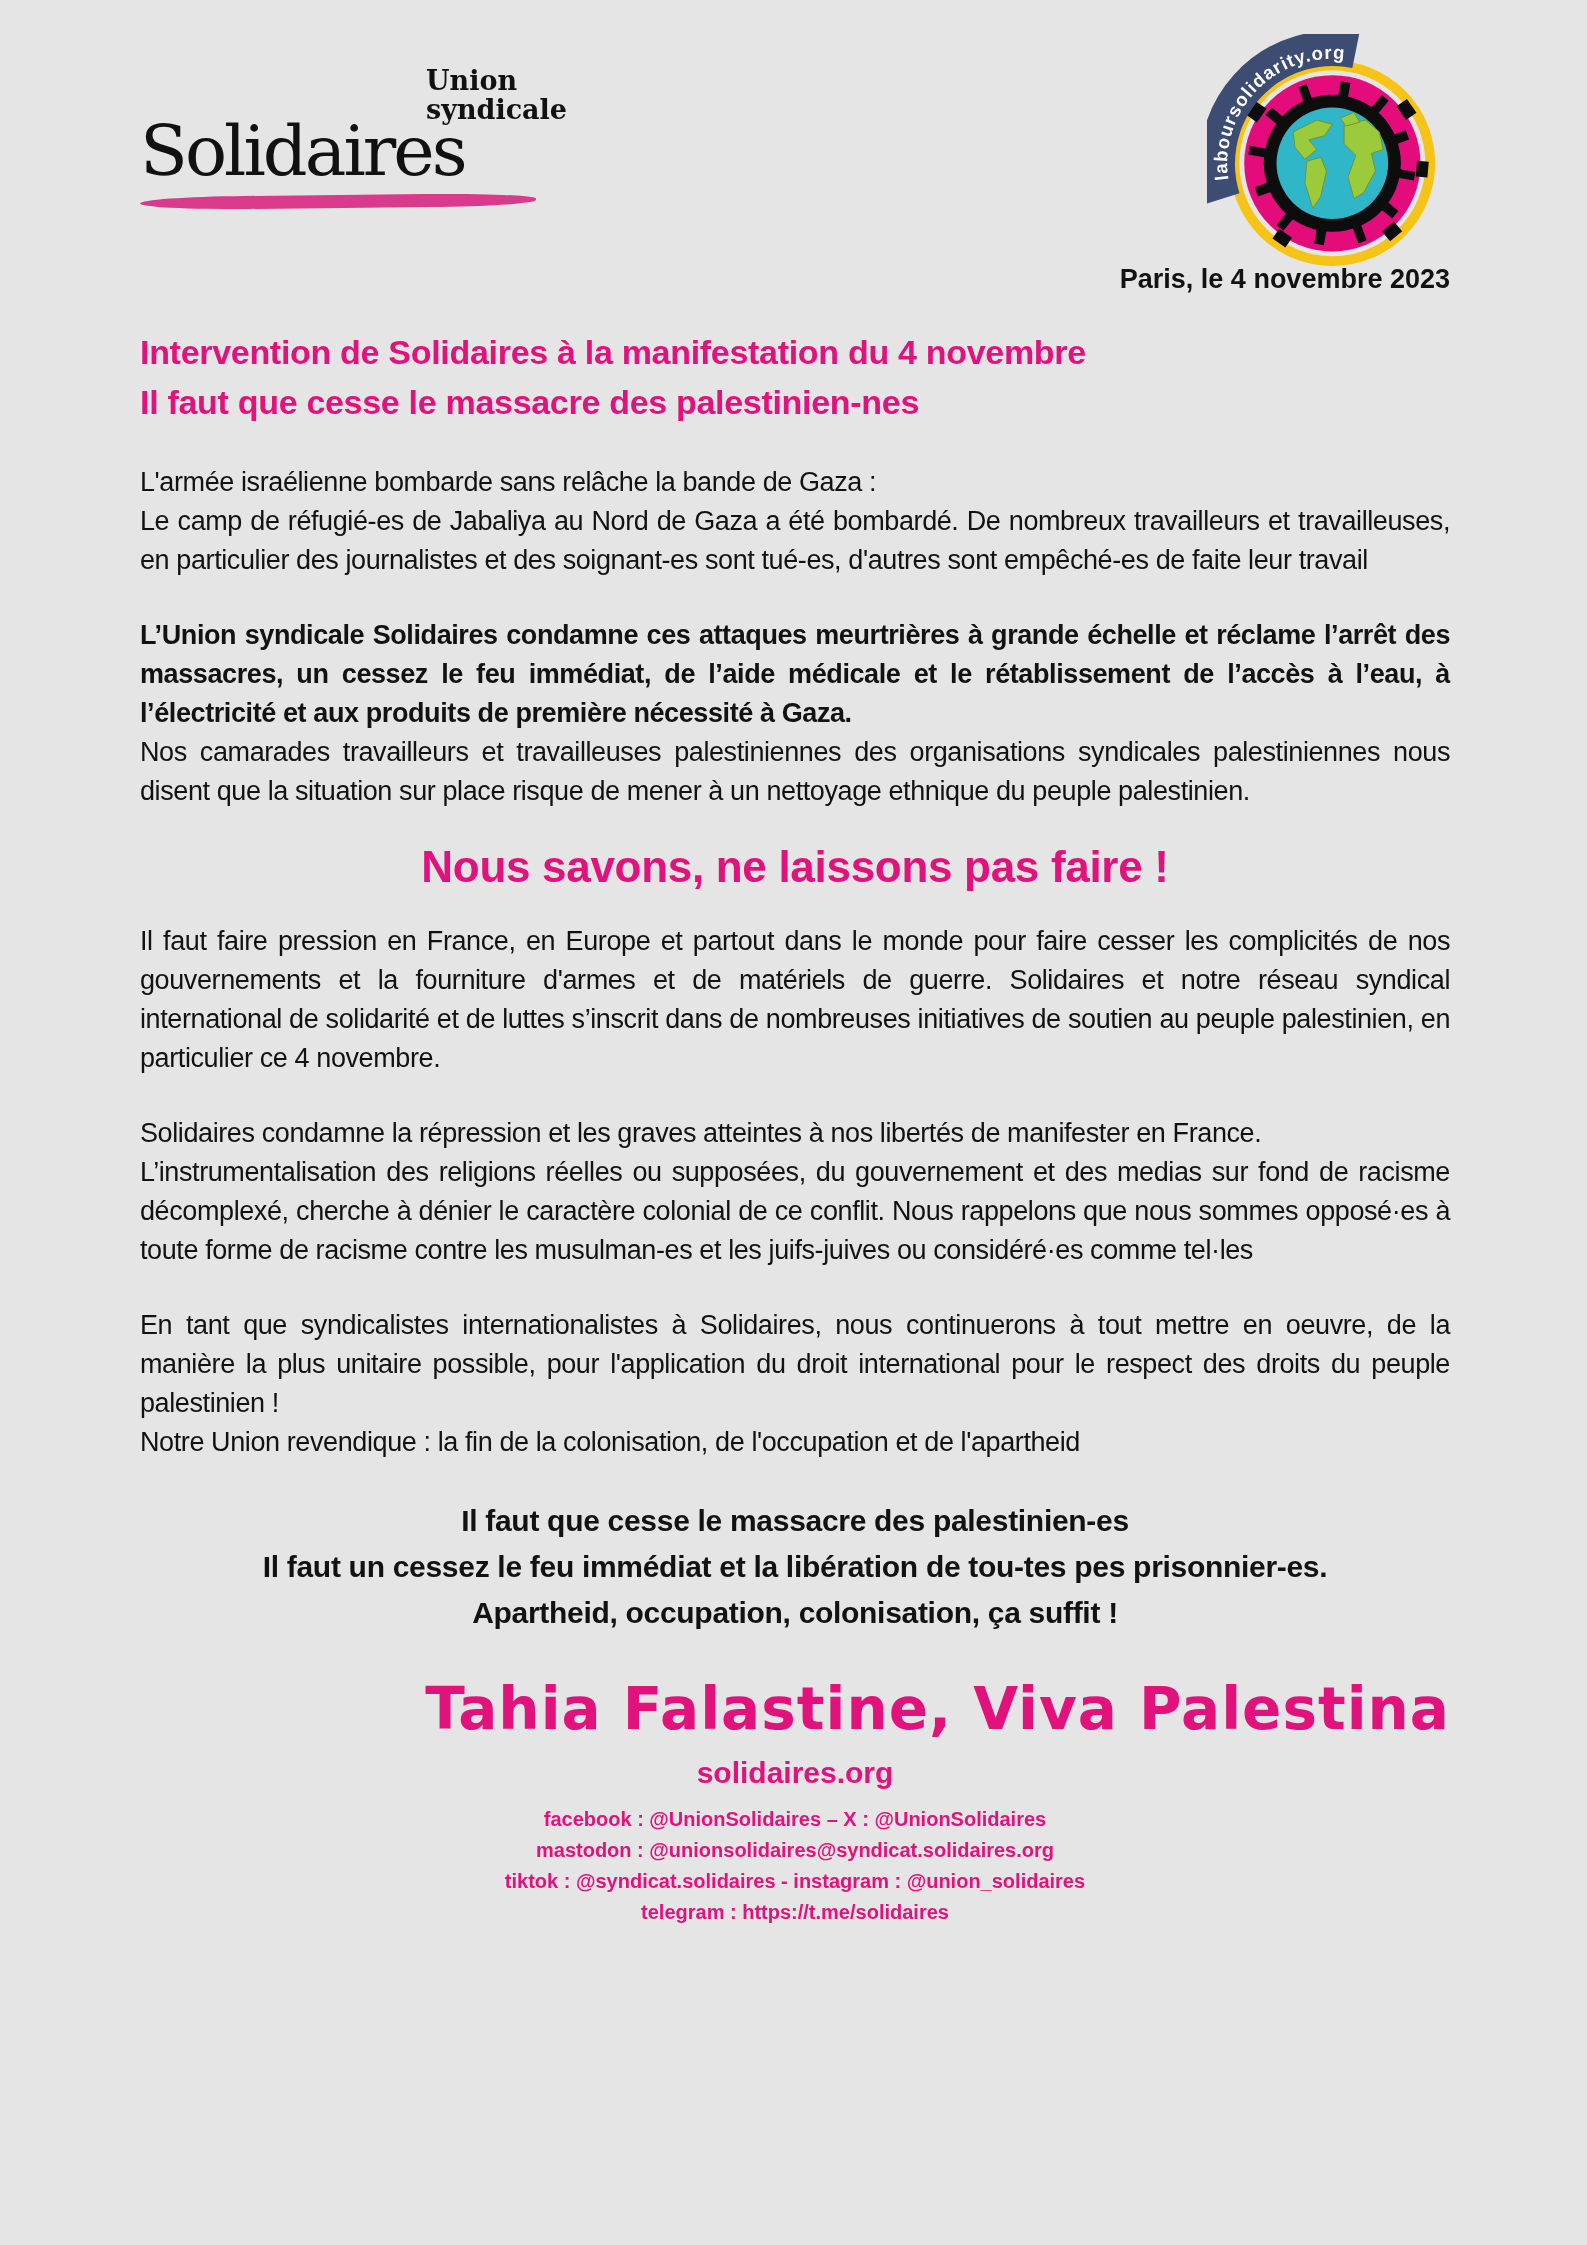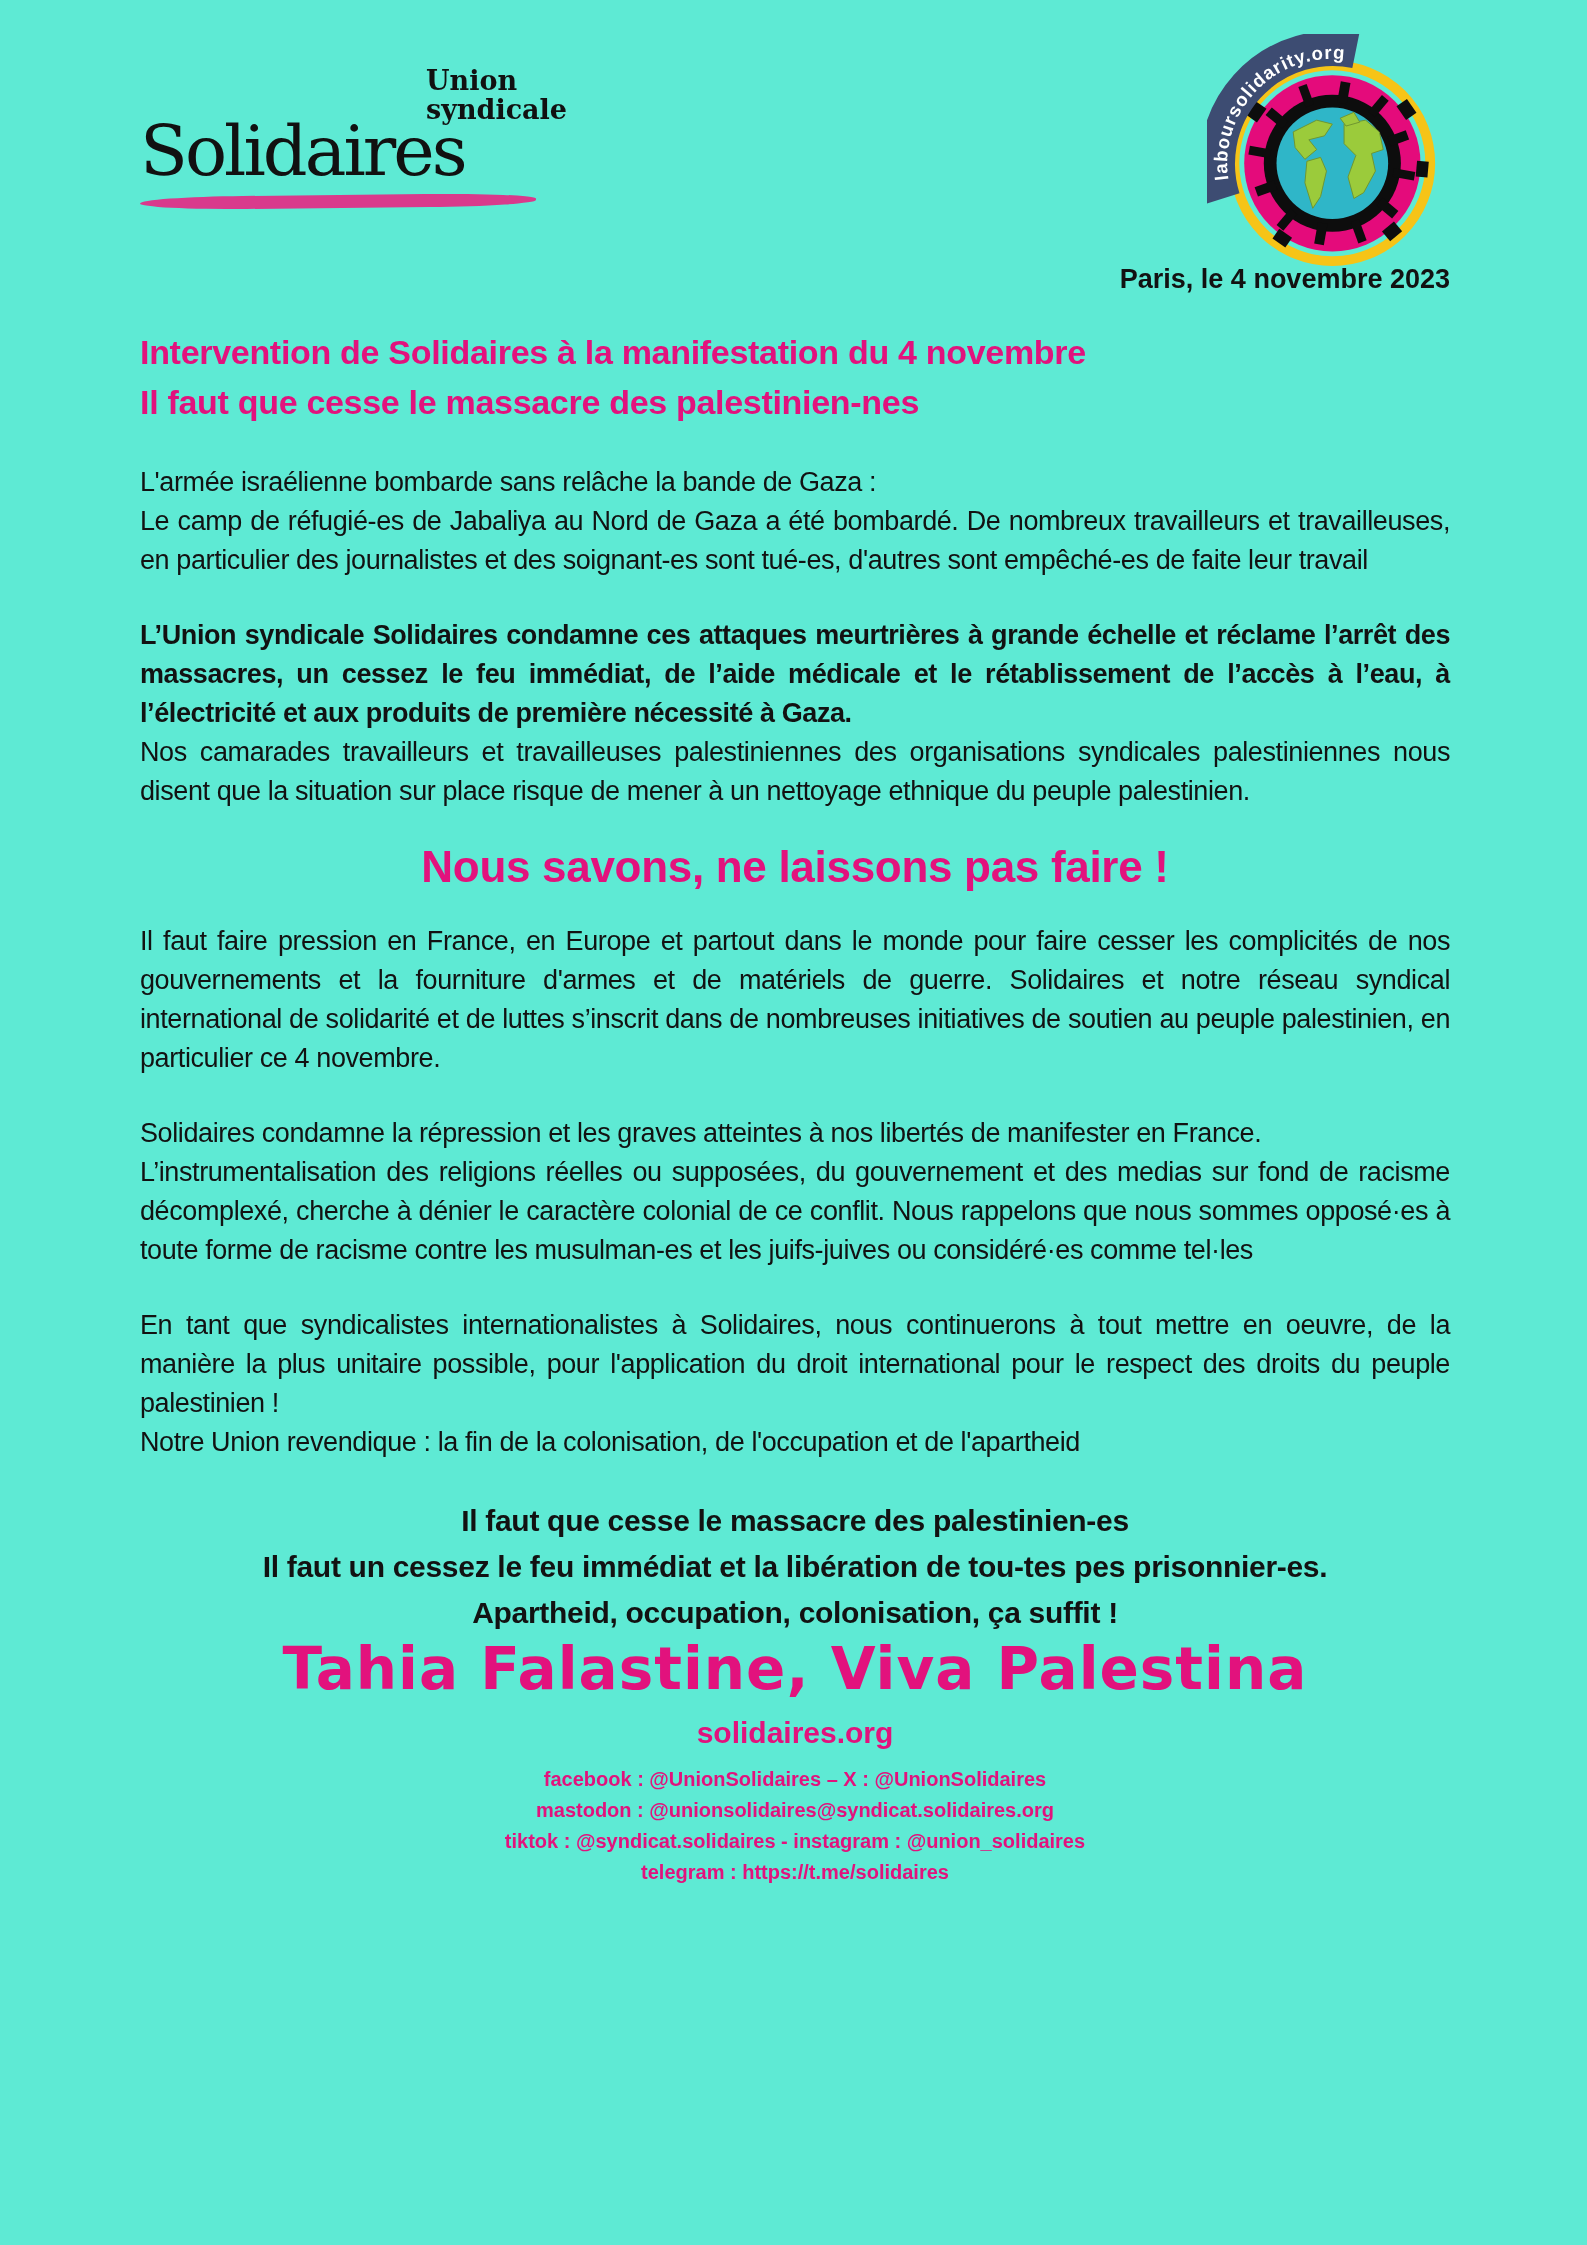--- a/index.html
+++ b/index.html
@@ -1,21 +1,21 @@
 <!DOCTYPE html>
 <html><head>
 <meta charset="utf-8">
 <style>
   html,body{margin:0;padding:0;background:#ffffff;}
   .page{
     position:relative;
     width:1587px;height:2245px;
     box-sizing:border-box;
     padding:0 137px 0 140px;
-    background:#5eead4;
+    background:#e5e5e5;
     font-family:"Liberation Sans",sans-serif;
     color:#121212;
     overflow:hidden;
   }
   
   .header{position:relative;height:250px;}
   .logo-block{position:absolute;left:0;top:66px;width:420px;}
   .logo-sup{
     margin-left:286px;
     font-family:"DejaVu Serif",serif;
@@ -51,21 +51,21 @@
   ul.bullet-list{margin:0;padding-left:86px;list-style:disc outside;}
   ul.bullet-list li{padding-left:4px;}
   .pink-heading{
     margin:36px 0;text-align:center;font-weight:bold;font-size:44px;
     color:#e2127d;letter-spacing:-0.3px;
   }
   .slogans{margin-top:36px;text-align:center;font-weight:bold;
     font-size:30px;line-height:46px;letter-spacing:-0.3px;}
   
   .script-slogan{
-    text-align:center;
+    margin-top:40px;text-align:right;
     font-family:"DejaVu Sans",sans-serif;
     font-weight:800;font-size:58px;line-height:66px;
     color:#e2127d;letter-spacing:1px;
   }
   .website{
     margin-top:14px;text-align:center;font-weight:bold;font-size:30px;
     color:#e2127d;
   }
   .social{
     margin-top:14px;text-align:center;font-weight:bold;

